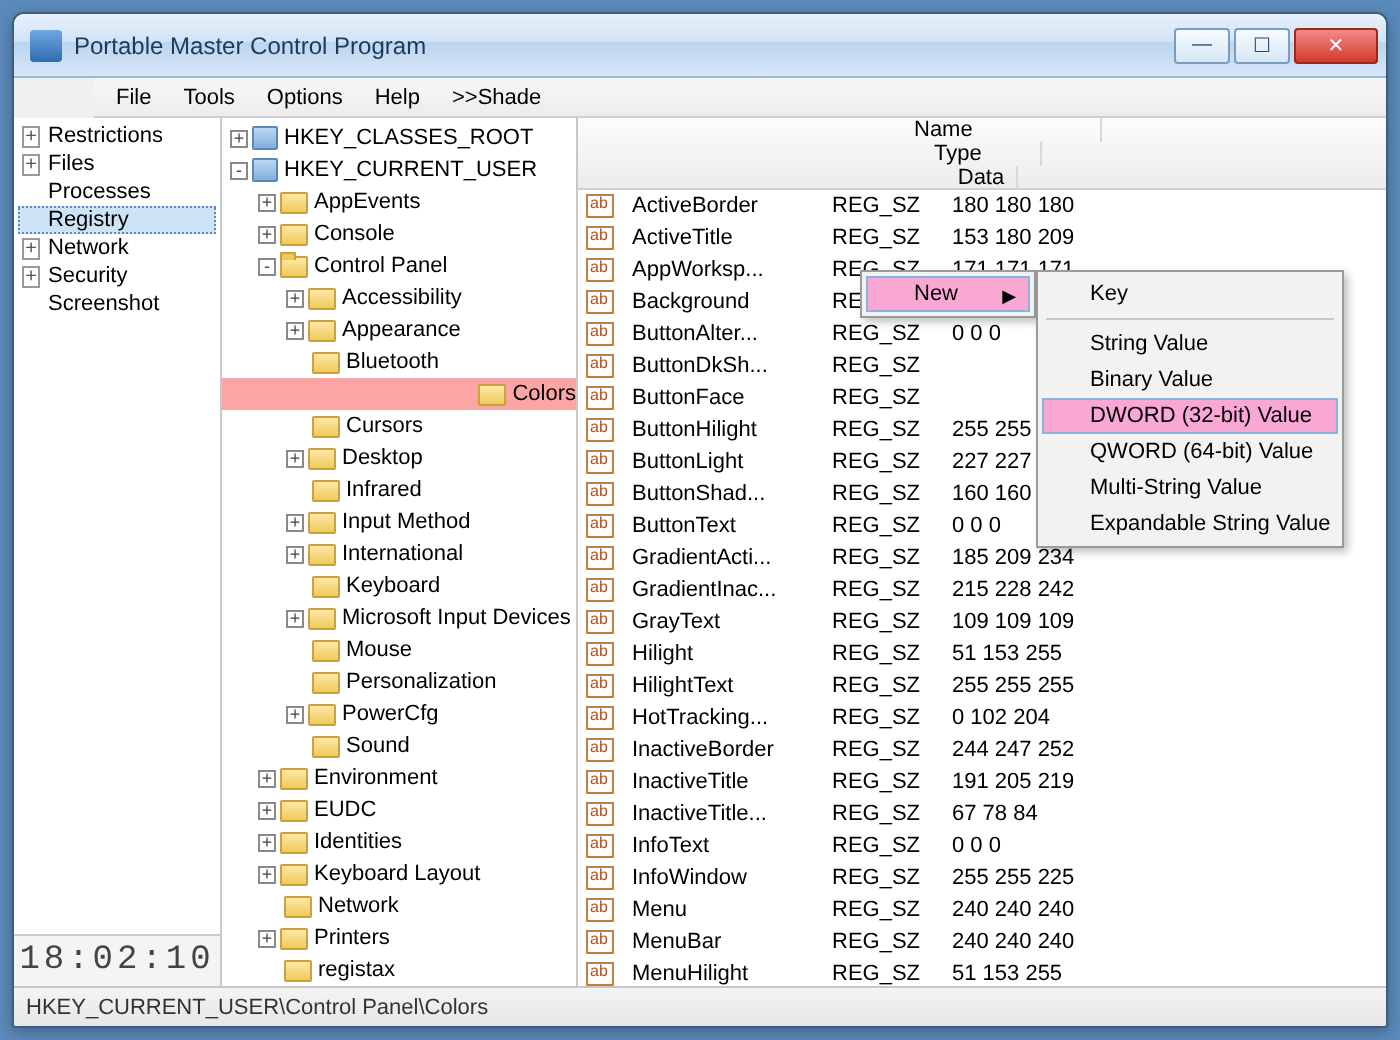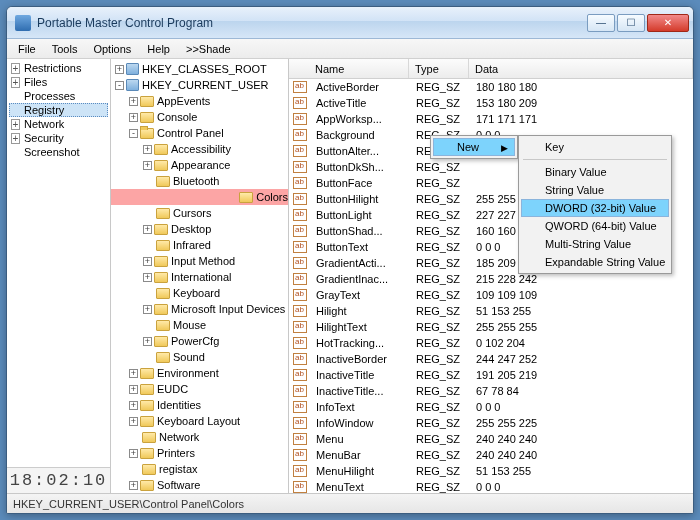--- a/index.html
+++ b/index.html
@@ -4,51 +4,51 @@
 <style>
 * { box-sizing: border-box; margin: 0; padding: 0; font-family: "Segoe UI", Tahoma, sans-serif; font-size: 11px; }
 body { background: #5b8bbb; width: 700px; height: 520px; overflow: hidden; position: relative; }
 .window { position: absolute; left: 6px; top: 6px; width: 688px; height: 508px; background: #f0f0f0; border: 1px solid #3b5d80; border-radius: 6px 6px 2px 2px; box-shadow: 0 2px 8px rgba(0,0,0,.3); display: flex; flex-direction: column; overflow: hidden; }
 .titlebar { height: 32px; background: linear-gradient(#e8f1fb, #d2e3f6 45%, #bcd5ee 46%, #d6e6f7); display: flex; align-items: center; padding: 0 4px 0 8px; border-bottom: 1px solid #9db8d6; }
 .titlebar .app-icon { width: 16px; height: 16px; background: linear-gradient(#6fa8e0,#2f6db0); border-radius: 2px; margin-right: 6px; }
 .titlebar .title { flex: 1; color: #1a3a5c; font-size: 12px; }
 .win-btns { display: flex; gap: 2px; }
 .win-btn { width: 28px; height: 18px; border: 1px solid #7a9cc0; border-radius: 2px; background: linear-gradient(#f6fbff,#d6e6f5); display:flex;align-items:center;justify-content:center; font-size:10px; color:#2a4c70; cursor:pointer;}
 .win-btn.close { background: linear-gradient(#f28a8a,#d43b2b); color:#fff; border-color:#a02818; width:42px;}
-.menubar { height: 20px; background: linear-gradient(#f7f7f7,#ececec); border-bottom: 1px solid #d0d0d0; display: flex; align-items: center; padding: 0 4px; gap: 2px; }
+.menubar { height: 20px; background: linear-gradient(#f7f7f7,#ececec); border-bottom: 1px solid #d0d0d0; display: flex; align-items: center; padding: 0 4px; gap: 2px; margin-left: 40px; }
 .menubar span { padding: 2px 7px; cursor: pointer; }
 .content { flex: 1; display: flex; min-height: 0; }
 .left-col { width: 104px; border-right: 1px solid #c8c8c8; background: #fff; display:flex; flex-direction:column;}
 .left-tree { flex:1; padding: 2px 2px; overflow:hidden;}
 .left-tree .li { display:flex; align-items:center; gap:4px; padding:1px 2px; cursor:pointer; white-space:nowrap;}
 .left-tree .li.sel { background:#cde4f7; border:1px dotted #5a8bc0; padding:0 1px;}
 .pmi { width:9px; text-align:center; color:#555; font-size:10px; line-height:9px; border:1px solid #999; background:#fff;}
 .pmi.blank { border:none; background:none; }
 .clock { height:26px; border-top:1px solid #ccc; font-family:"Courier New",monospace; font-size:17px; letter-spacing:2px; color:#444; display:flex; align-items:center; justify-content:center; background:#f4f4f4;}
 .mid-col { width:178px; border-right:1px solid #c8c8c8; background:#fff; overflow-y:auto; padding:2px 0;}
 .tree-row { display:flex; align-items:center; height:16px; white-space:nowrap; cursor:pointer;}
 .indent { display:inline-block; }
 .pm { width:9px; height:9px; border:1px solid #8a8a8a; display:inline-flex; align-items:center; justify-content:center; font-size:9px; line-height:7px; color:#444; background:#fff; margin-right:2px;}
 .pm.none { border:none; background:none; width:11px;}
 .folder { width:14px; height:11px; background:linear-gradient(#ffe9a8,#f0c95a); border:1px solid #caa23d; border-radius:1px; margin-right:3px; position:relative;}
 .folder.open::before { content:""; position:absolute; left:-1px; top:-3px; width:6px; height:3px; background:#f0c95a; border:1px solid #caa23d; border-bottom:none;}
 .reg-root { width:13px; height:12px; background:linear-gradient(#bcd8f0,#7fb0dd); border:1px solid #5a89b8; border-radius:1px; margin-right:3px;}
 .tree-row.sel { background:#fca5a5;justify-content:flex-end; }
 .right-col { flex:1; background:#fff; display:flex; flex-direction:column; min-width:0;}
-.list-header { height:20px; background:linear-gradient(#fcfcfc,#ececec); border-bottom:1px solid #d0d0d0; display:flex; align-items:center;}
+.list-header { height:36px; background:linear-gradient(#fcfcfc,#ececec); border-bottom:1px solid #d0d0d0; display:flex; align-items:center;flex-direction:column;}
 .list-header .col { padding:0 6px; border-right:1px solid #d8d8d8; height:100%; display:flex; align-items:center;}
 .list-body { flex:1; overflow:auto;}
 .list-row { display:flex; align-items:center; height:16px; cursor:pointer;}
 .val-icon { width:14px; height:12px; margin:0 3px 0 4px; background:#fff; border:1px solid #c08040; position:relative;}
 .val-icon::after { content:"ab"; position:absolute; left:1px; top:-1px; font-size:8px; color:#b05020;}
 .cell { padding:0 6px; overflow:hidden; text-overflow:ellipsis; white-space:nowrap;}
 .statusbar { height:20px; background:linear-gradient(#f4f4f4,#e6e6e6); border-top:1px solid #c8c8c8; display:flex; align-items:center; padding:4px 6px; color:#333;}
 .ctx-menu { position:absolute; background:#f2f2f2; border:1px solid #9a9a9a; box-shadow:2px 2px 4px rgba(0,0,0,.25); padding:2px; z-index:10;}
 .ctx-item { padding:3px 22px 3px 24px; cursor:pointer; white-space:nowrap; position:relative; font-size:11px;}
-.ctx-item:hover, .ctx-item.hl { background:#7dd3fc; border:1px solid #8ab4dc; padding:2px 21px 2px 23px;}
+.ctx-item:hover, .ctx-item.hl { background:#f9a8d4; border:1px solid #8ab4dc; padding:2px 21px 2px 23px;}
 .ctx-item .arrow { position:absolute; right:6px; top:4px; font-size:9px;}
 .ctx-sep { height:1px; background:#c8c8c8; margin:3px 2px;}
 .col-name{width:100px;} .col-type{width:60px;} .col-data{flex:1;}
 ::-webkit-scrollbar{width:16px;height:16px;} ::-webkit-scrollbar-track{background:#f0f0f0;} ::-webkit-scrollbar-thumb{background:#c8c8c8;border:1px solid #a8a8a8;}
 </style>
 </head>
 <body>
 
 <div class="window">
   <div class="titlebar">
@@ -201,20 +201,26 @@
           <span>Microsoft Input Devices</span>
         </div>
         <div class="tree-row">
           <span class="indent" style="width: 32px;"></span>
           <span class="pm none"></span>
           <span class="folder"></span>
           <span>Mouse</span>
         </div>
         <div class="tree-row">
           <span class="indent" style="width: 32px;"></span>
+          <span class="pm none"></span>
+          <span class="folder"></span>
+          <span>Personalization</span>
+        </div>
+        <div class="tree-row">
+          <span class="indent" style="width: 32px;"></span>
           <span class="pm">+</span>
           <span class="folder"></span>
           <span>PowerCfg</span>
         </div>
         <div class="tree-row">
           <span class="indent" style="width: 32px;"></span>
           <span class="pm none"></span>
           <span class="folder"></span>
           <span>Sound</span>
         </div>
@@ -442,19 +448,19 @@
 
 <div class="ctx-menu" style="left:430px; top:135px; width:88px;">
   <div class="ctx-item hl">
     <span>New</span>
     <span class="arrow">▶</span>
   </div>
 </div>
 <div class="ctx-menu" style="left:518px; top:135px; width:154px;" id="ctx-sub">
     <div class="ctx-item">Key</div>
     <div class="ctx-sep"></div>
+    <div class="ctx-item">String Value</div>
     <div class="ctx-item">Binary Value</div>
-    <div class="ctx-item">String Value</div>
     <div class="ctx-item hl">DWORD (32-bit) Value</div>
     <div class="ctx-item">QWORD (64-bit) Value</div>
     <div class="ctx-item">Multi-String Value</div>
     <div class="ctx-item">Expandable String Value</div>
   </div>
 
 </body></html>

